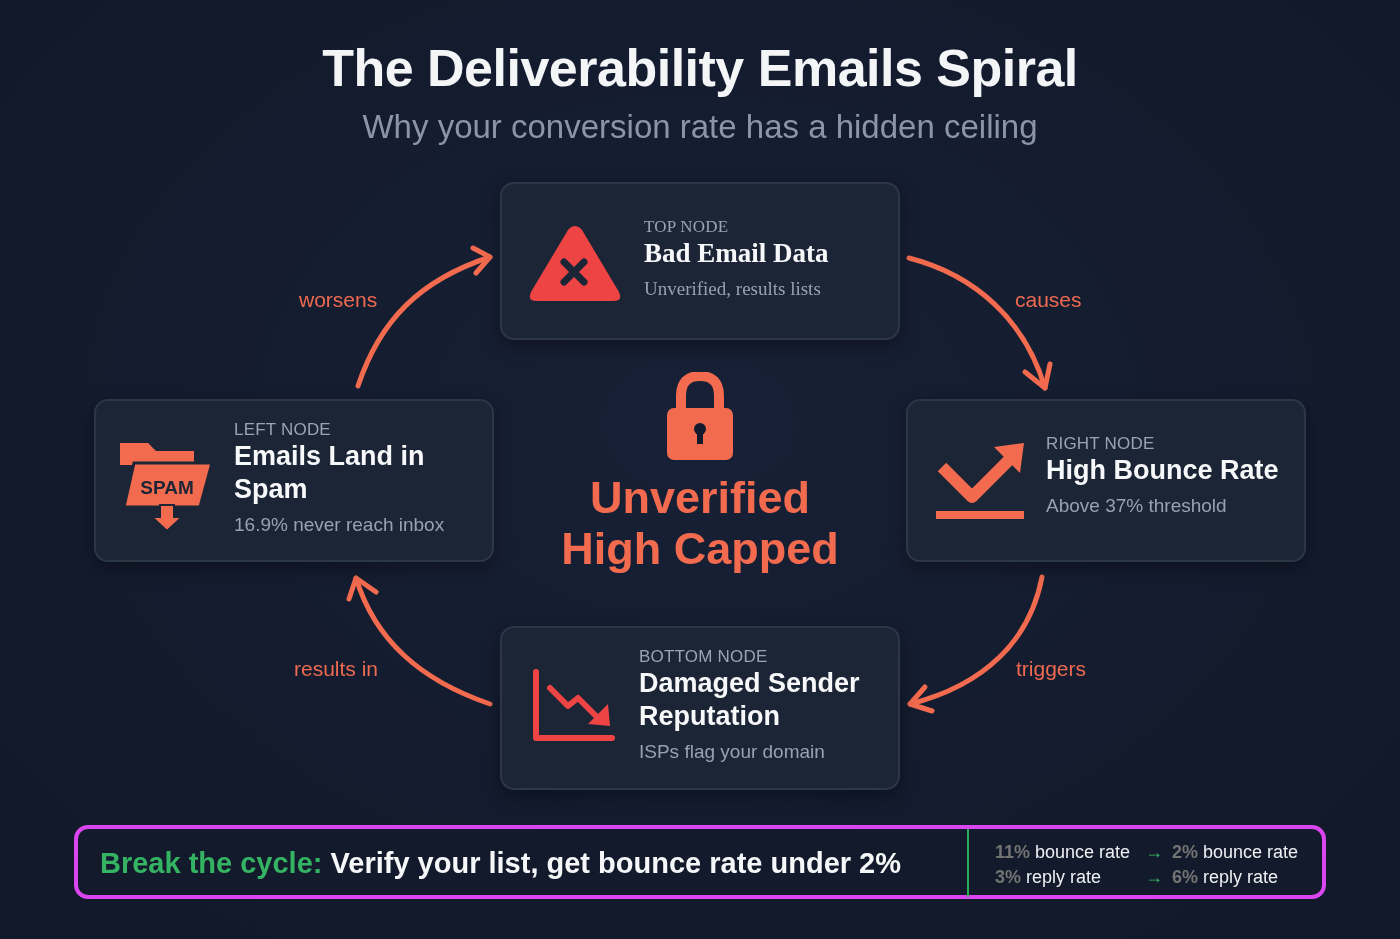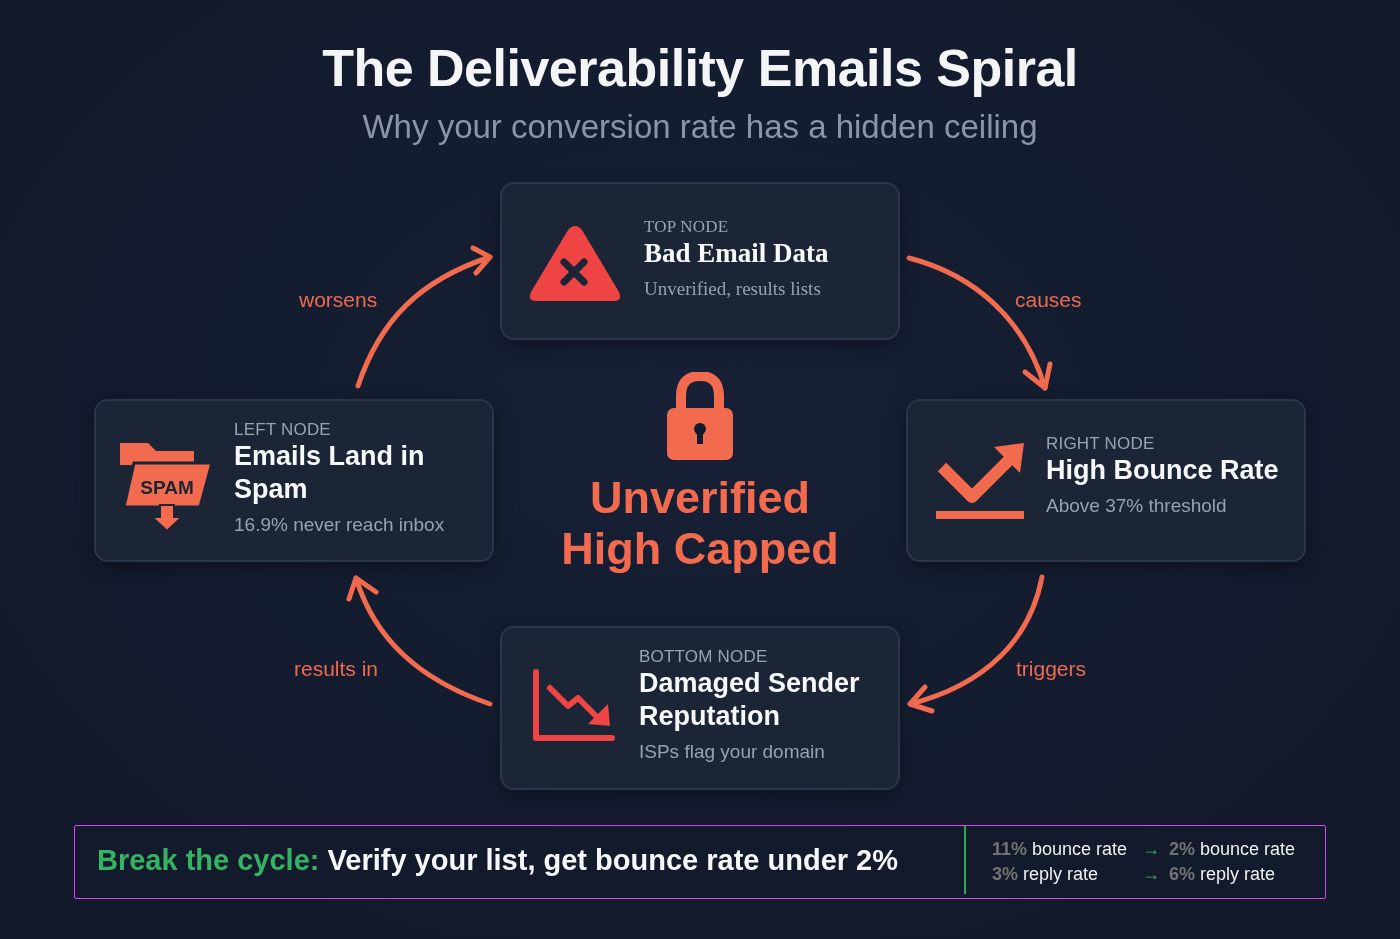--- a/index.html
+++ b/index.html
@@ -55,21 +55,21 @@
       position: absolute; font-size: 21px; color: #ef6a50;
     }
     .center { position: absolute; left: 500px; top: 372px; width: 400px; text-align: center; }
     .center .lock { display: block; margin: 0 auto; }
     .center-title {
       font-size: 45px; font-weight: 700; color: #f26b4f; line-height: 51px; margin-top: 10px;
     }
 
     .banner {
       position: absolute; left: 74px; top: 825px; width: 1252px; height: 74px;
-      border: 1px solid #d946ef; border-radius: 2px; background: #131a2b;
+      border: 4px solid #d946ef; border-radius: 14px; background: #131a2b;
     }
     .banner-main {
       position: absolute; left: 22px; top: 0; height: 68px; line-height: 68px;
       font-size: 29px; font-weight: 700; white-space: nowrap;
     }
     .banner-main .accent { color: #34b463; }
     .banner-main .rest { color: #f6f7f9; }
     .banner-divider {
       position: absolute; left: 889px; top: 0; width: 2px; height: 68px; background: #2eaa57;
     }

